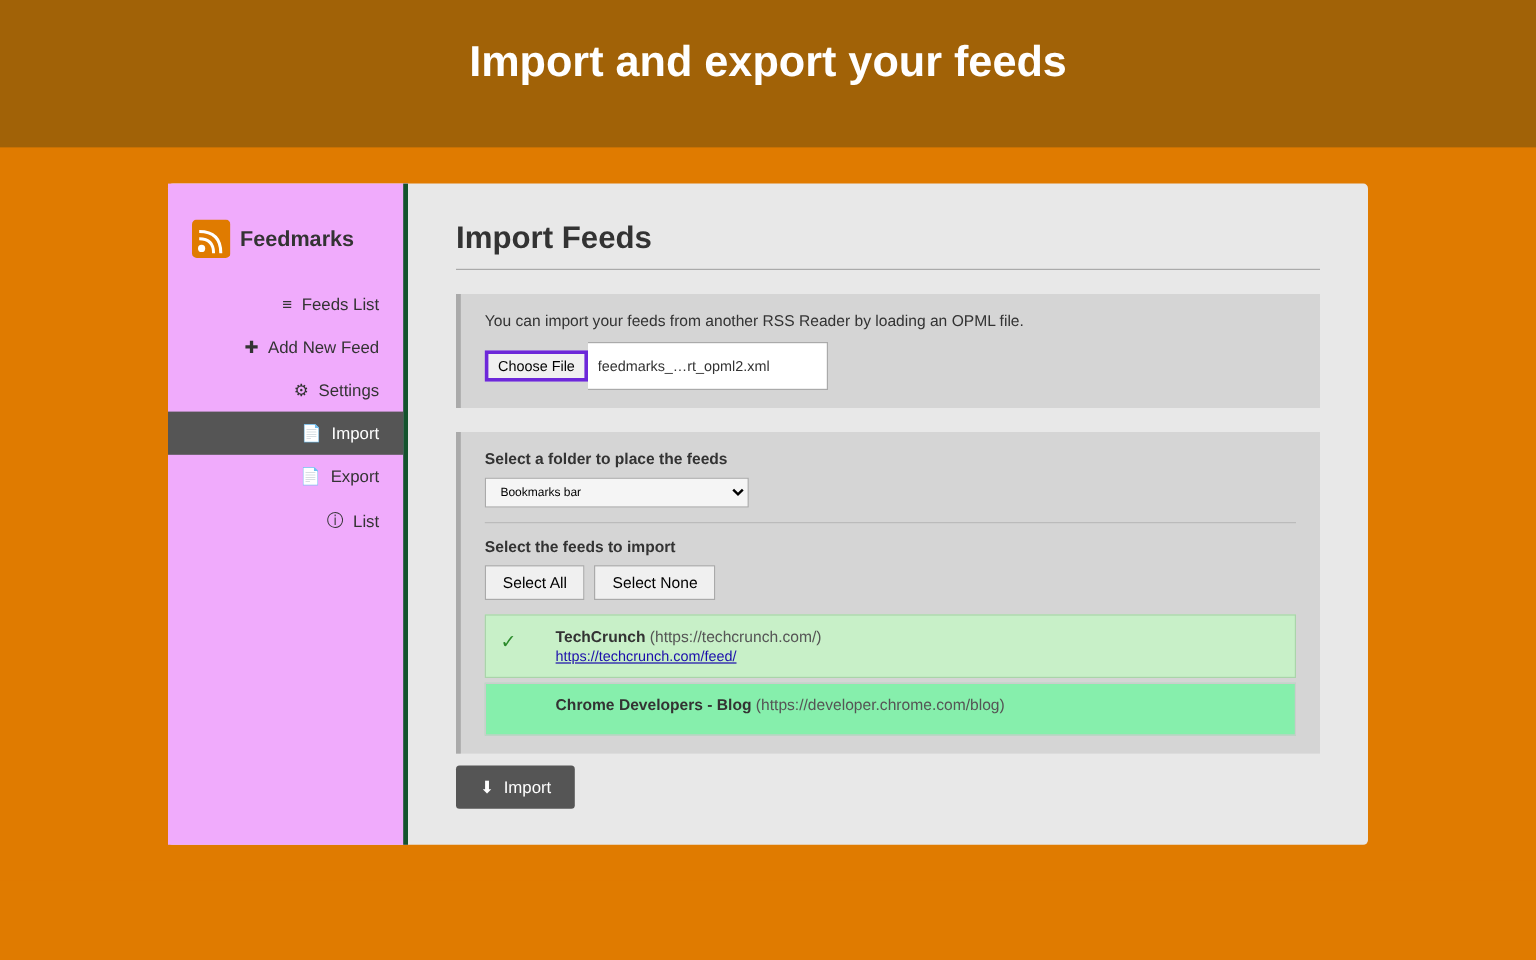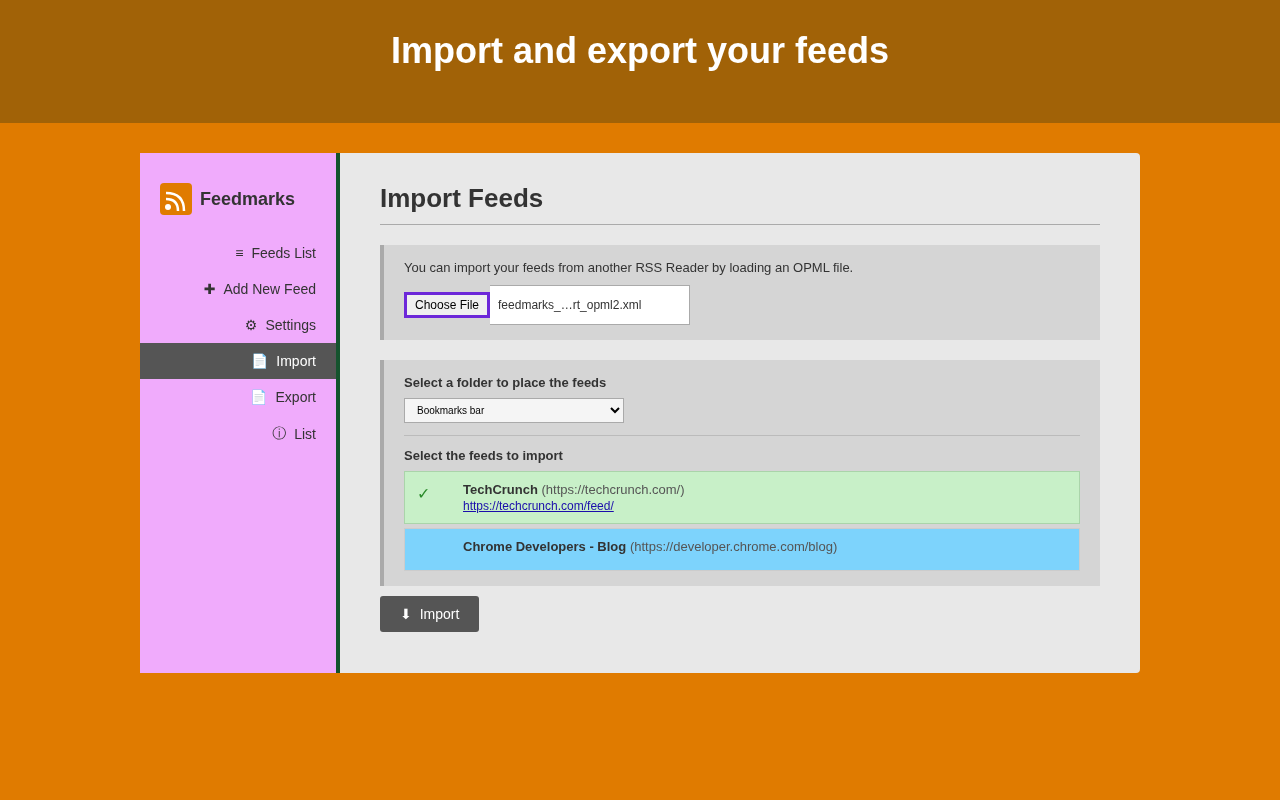--- a/index.html
+++ b/index.html
@@ -178,21 +178,21 @@
     }
 
     
     .feed-list {
       display: flex;
       flex-direction: column;
       gap: 4px;
     }
 
     .feed-item {
-      background-color: #7dd3fc;
+      background-color: #86efac;
       border: 1px solid #ccc;
       padding: 10px 12px;
       display: flex;
       align-items: flex-start;
       gap: 10px;
       cursor: pointer;
       font-size: 12px;
     }
 
     .feed-item.selected {
@@ -327,20 +327,24 @@
             <option>Other Bookmarks</option>
             <option>Mobile Bookmarks</option>
           </select>
         </div>
 
         <hr class="divider-line">
 
         <div>
           <span class="section-label">Select the feeds to import</span>
 
+          <div class="select-buttons-row">
+            <button class="select-btn">Select All</button>
+            <button class="select-btn">Select None</button>
+          </div>
 
           <div class="feed-list">
 
             <div class="feed-item selected">
               <span class="feed-check">✓</span>
               <div class="feed-info">
                 <div class="feed-name">
                   <span>TechCrunch </span>
                   <span class="feed-url-inline">(https://techcrunch.com/)</span>
                 </div>

